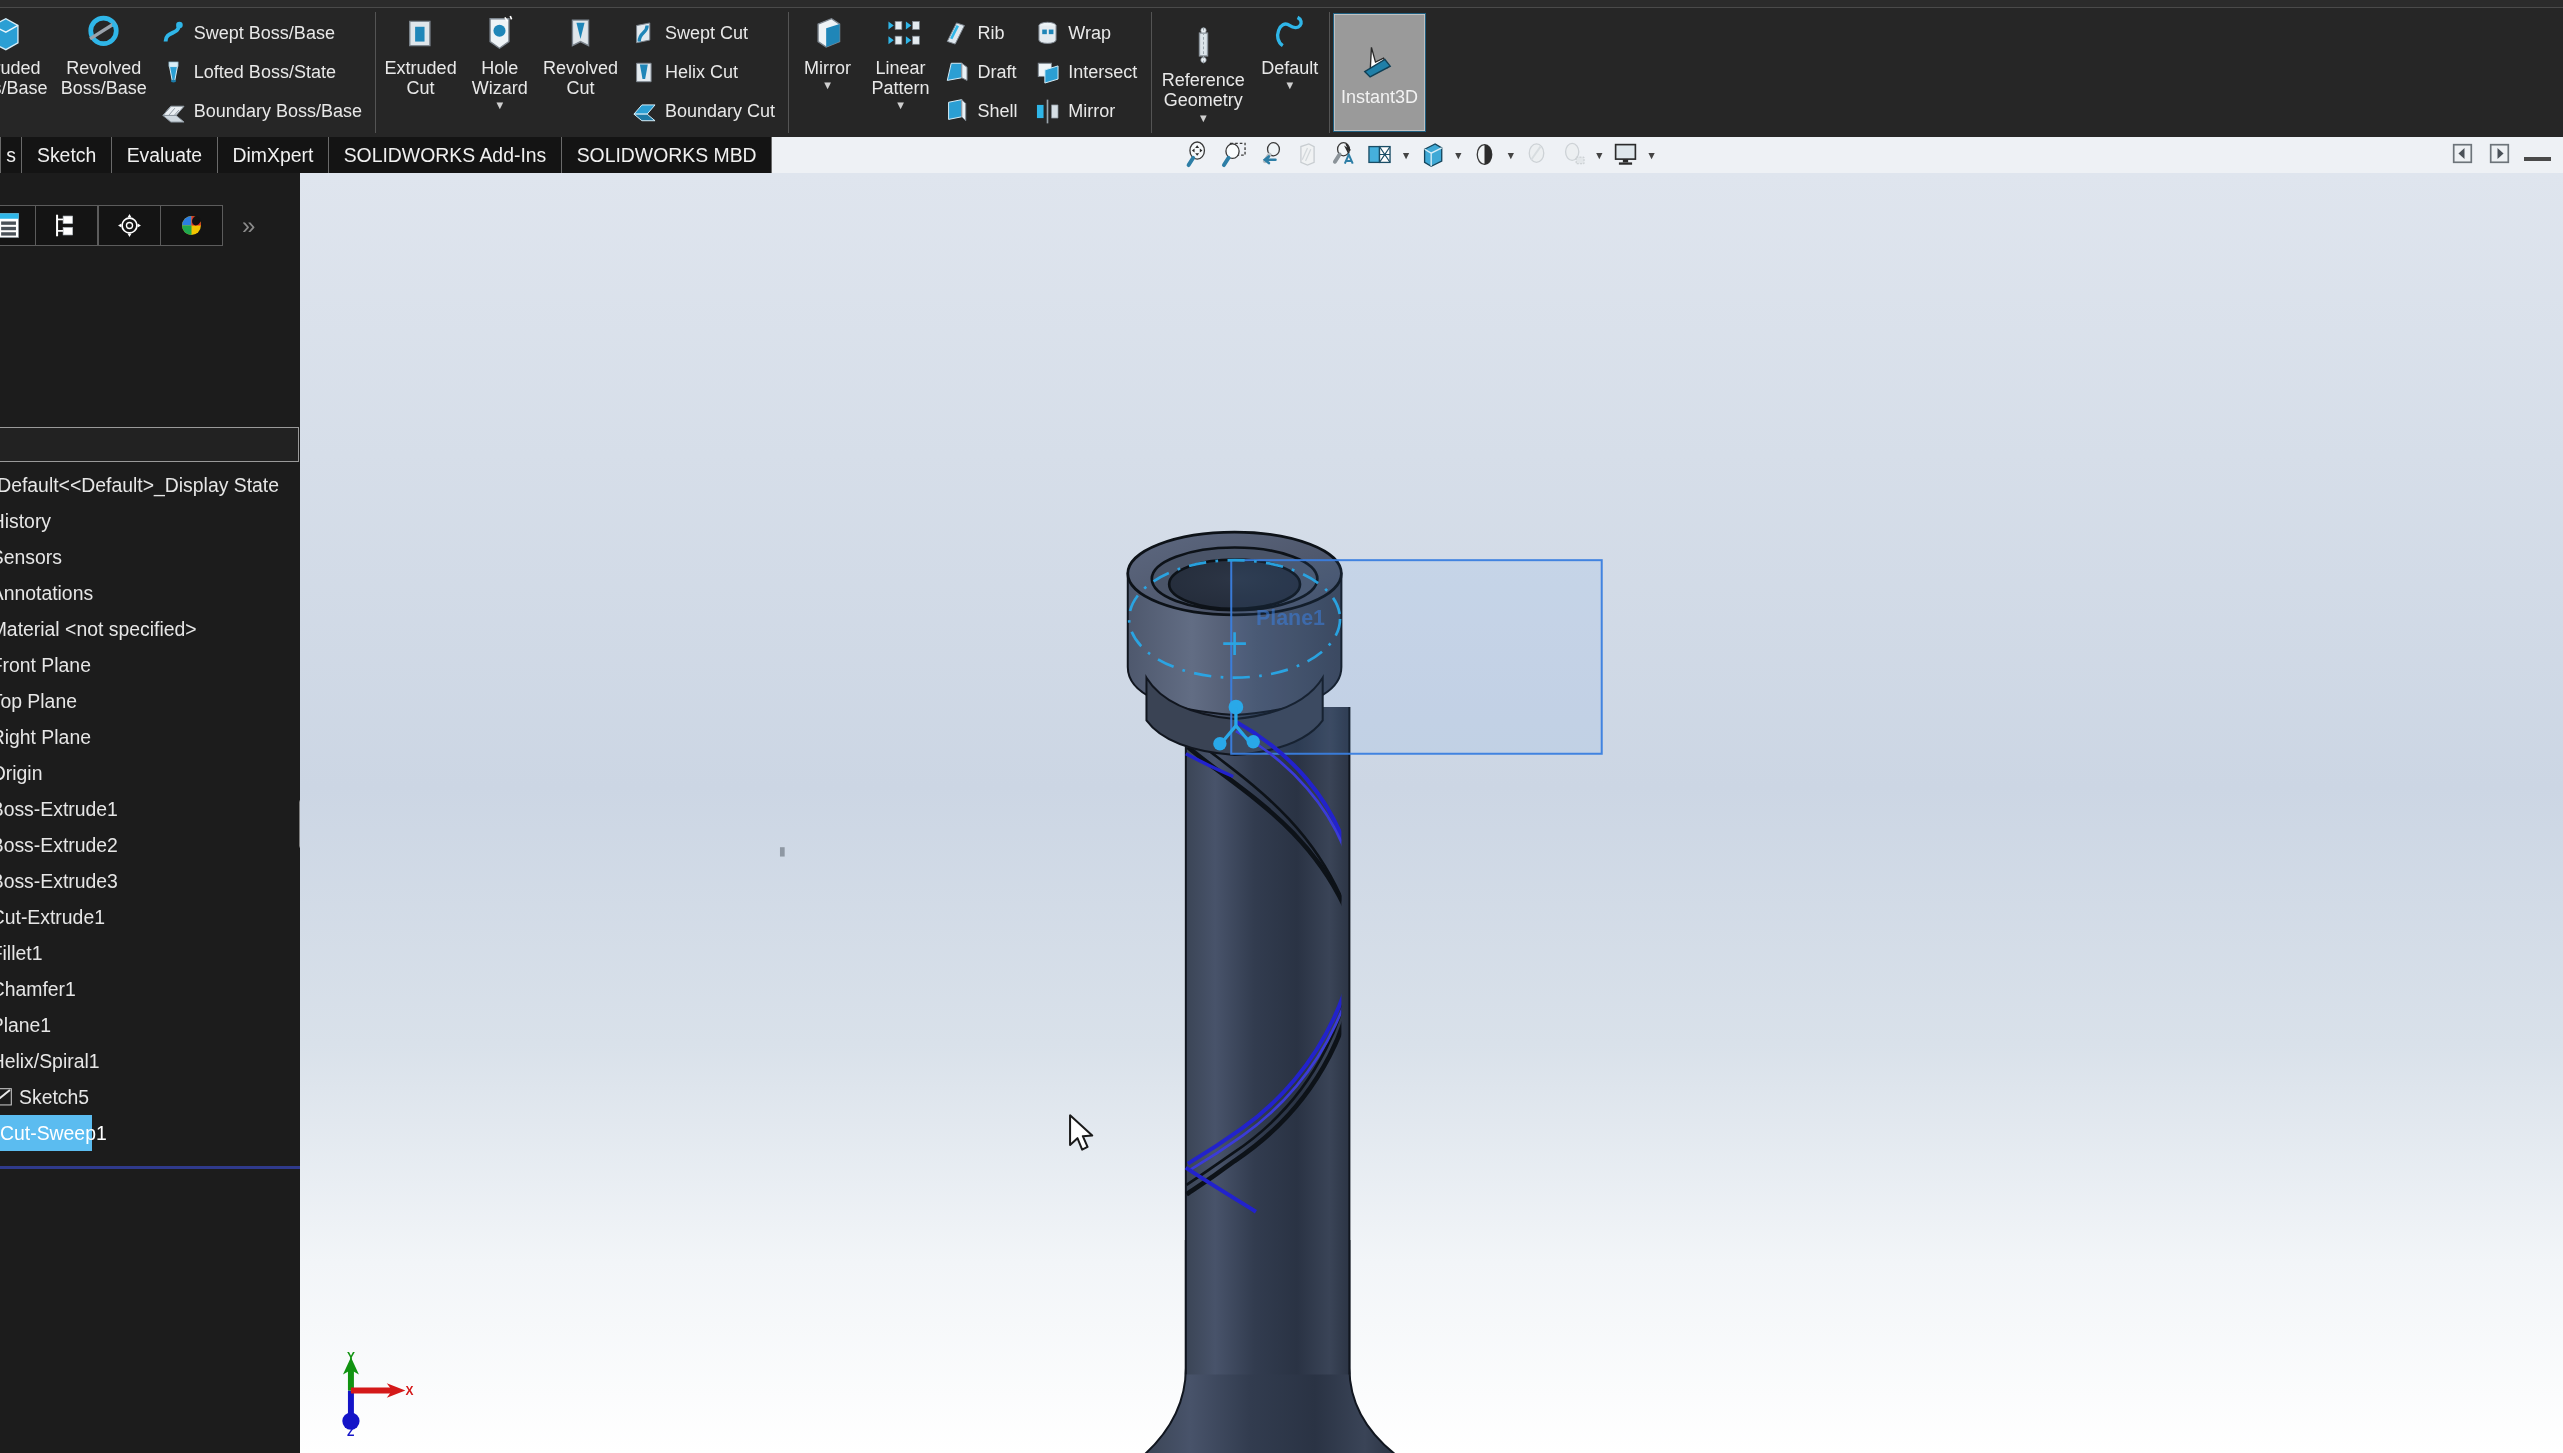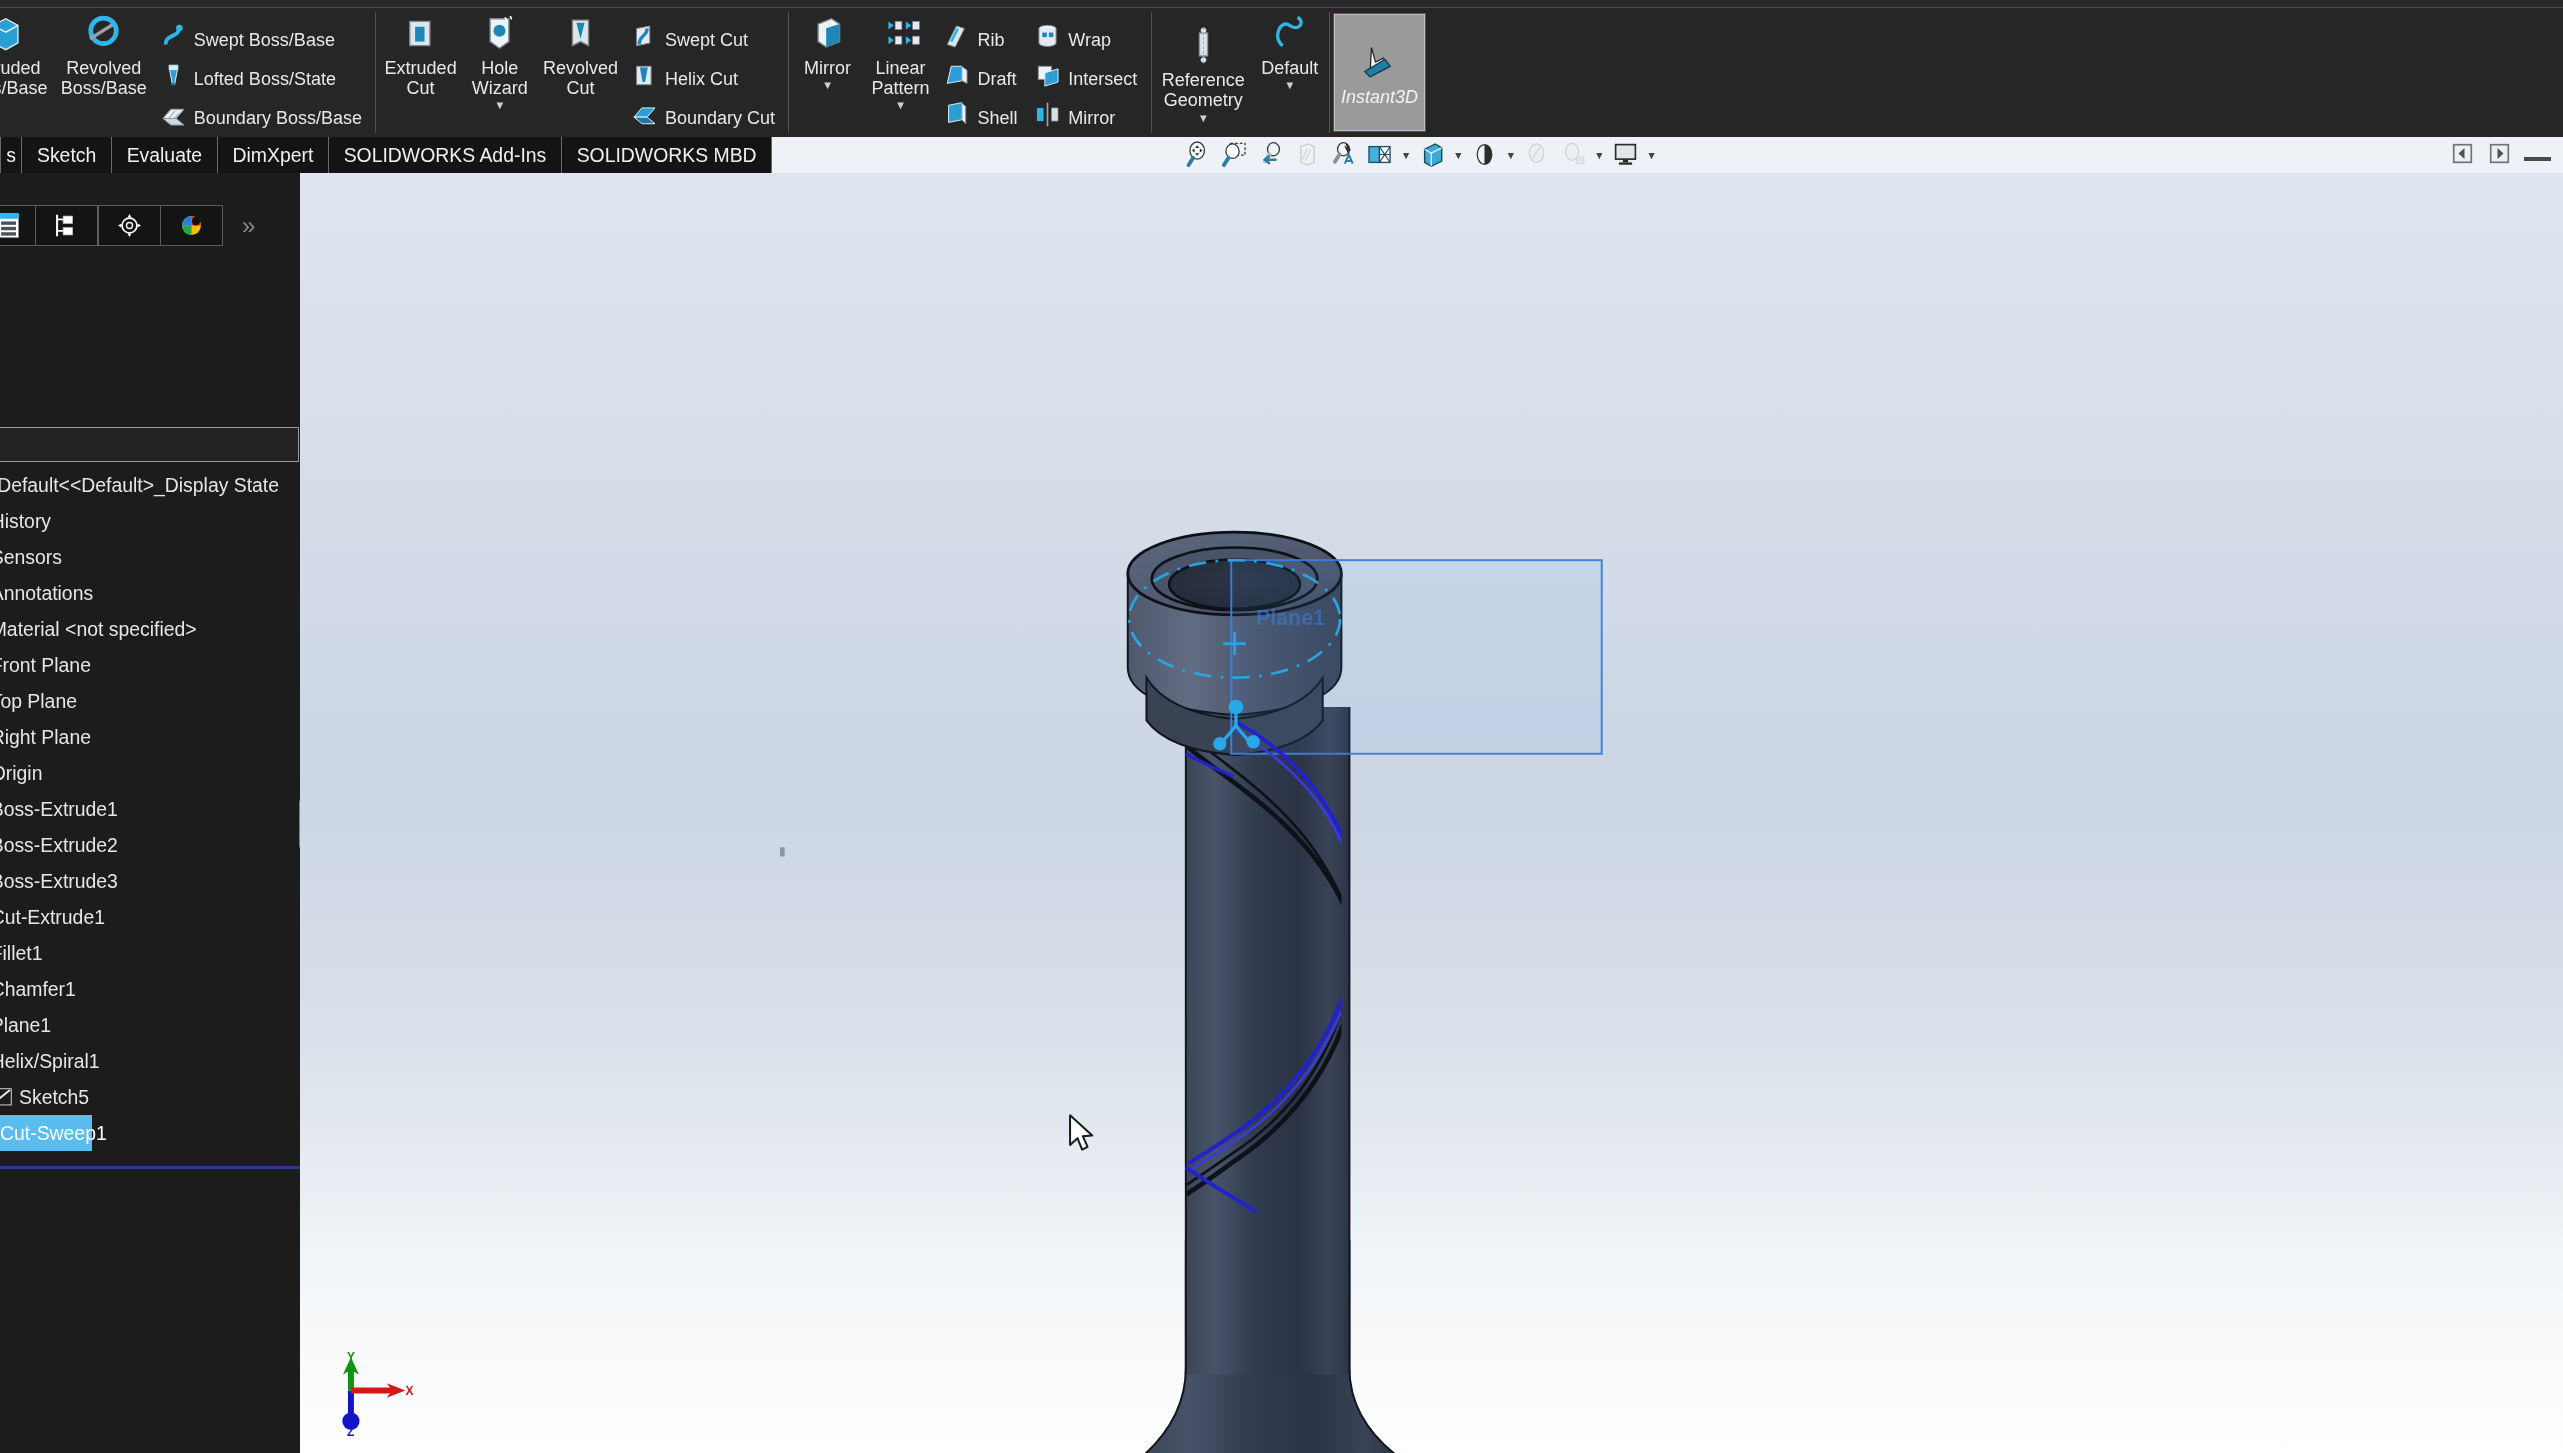--- a/index.html
+++ b/index.html
@@ -29,25 +29,25 @@
     width: 0.7px; background: #545454;
   }
   .bigbtn {
     display: flex; flex-direction: column; align-items: center; justify-content: flex-start;
     padding: 4px 6.7px 0; min-width: 73px; color: #e8e8e8;
     font-size: 18px; line-height: 1.12; text-align: center; cursor: default;
   }
   .bigbtn .ico { width: 43px; height: 43px; margin-bottom: 2.7px; }
   .bigbtn .lbl { white-space: pre-line; }
   .bigbtn.active { background: #9a9a9a; color: #f2f2f2;
-    border: 1.3px solid #1f5f80; box-shadow: inset 0 0 0 0.7px #cfcfcf; font-style: italic; }
+    border: 1.3px solid #1f5f80; box-shadow: inset 0 0 0 0.7px #cfcfcf; }
   .caret { color: #cfcfcf; font-size: 11.3px; margin-top: 1.3px; }
   .stackcol { display: flex; flex-direction: column; justify-content: center; padding: 2.7px 1.3px; }
   .smallbtn {
-    display: flex; align-items: flex-end; gap: 6px;
+    display: flex; align-items: center; gap: 6px;
     padding: 2px 9.3px 2px 4px; color: #e8e8e8; font-size: 18px;
     white-space: nowrap; cursor: default; min-height: 39px;
   }
   .smallbtn .ico { width: 29px; height: 29px; flex: 0 0 29px; }
   .clip-left { overflow: hidden; }
 
   
   .tabrow {
     position: absolute; left: 0; top: 137px; width: 2563px; height: 36px;
     background: #eef1f5;

